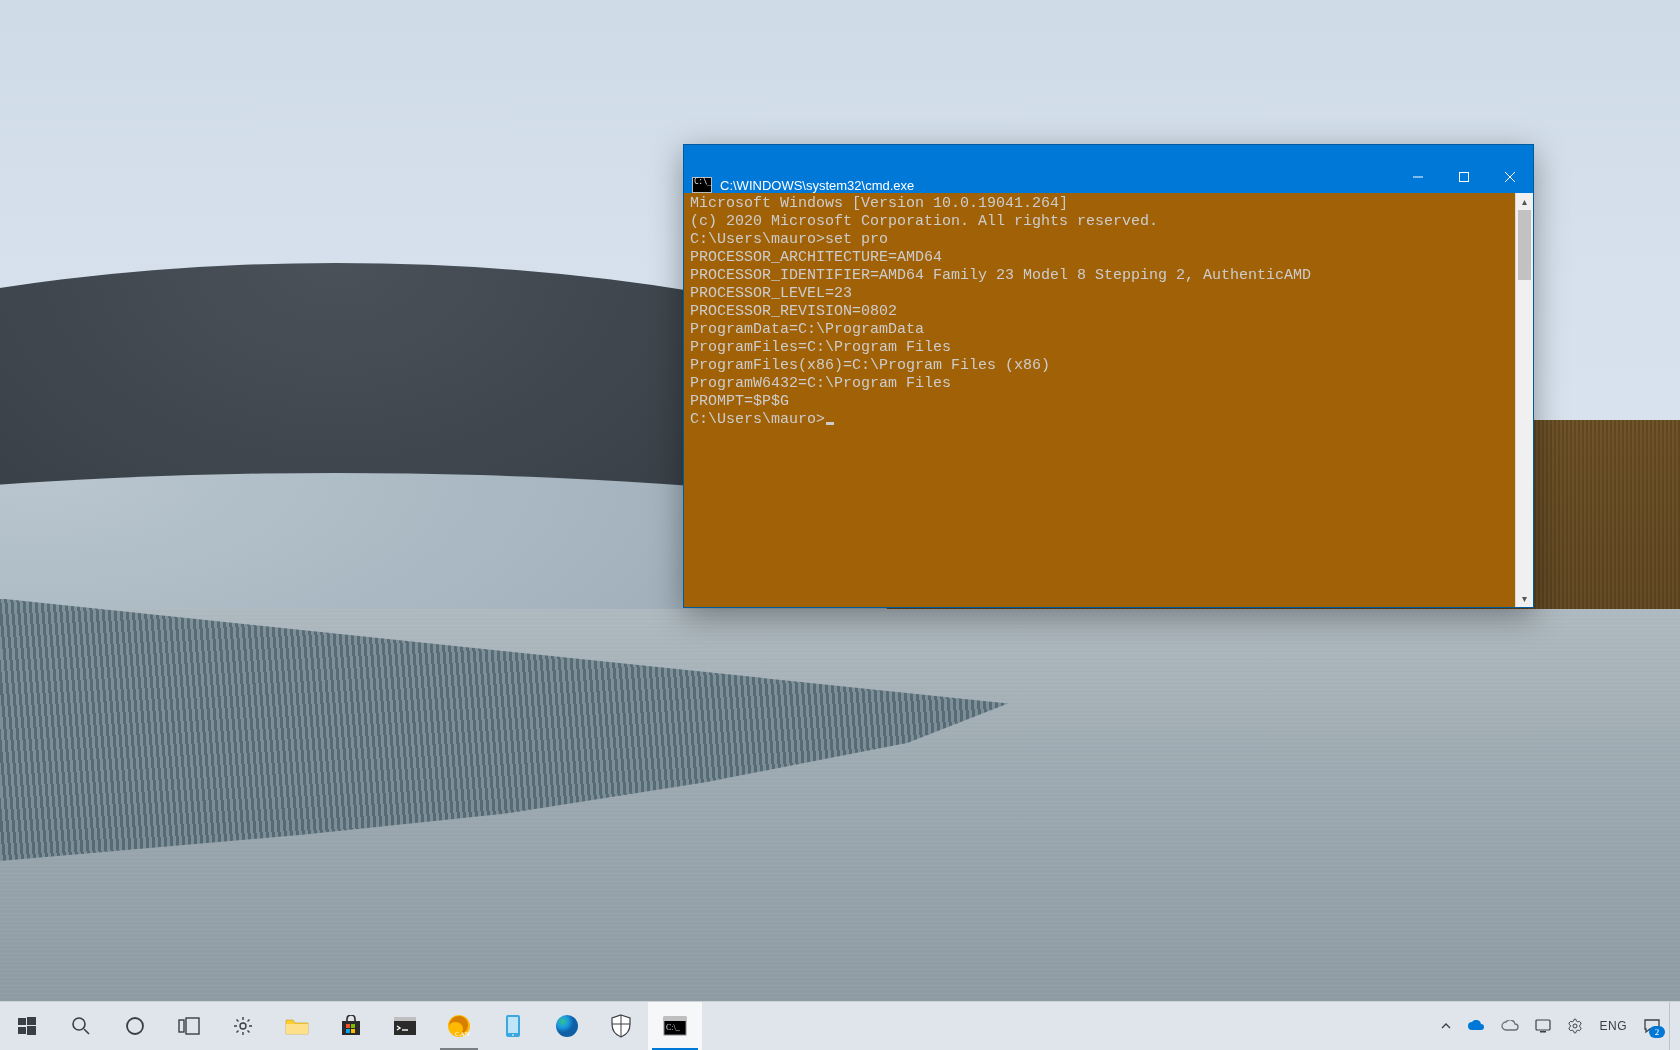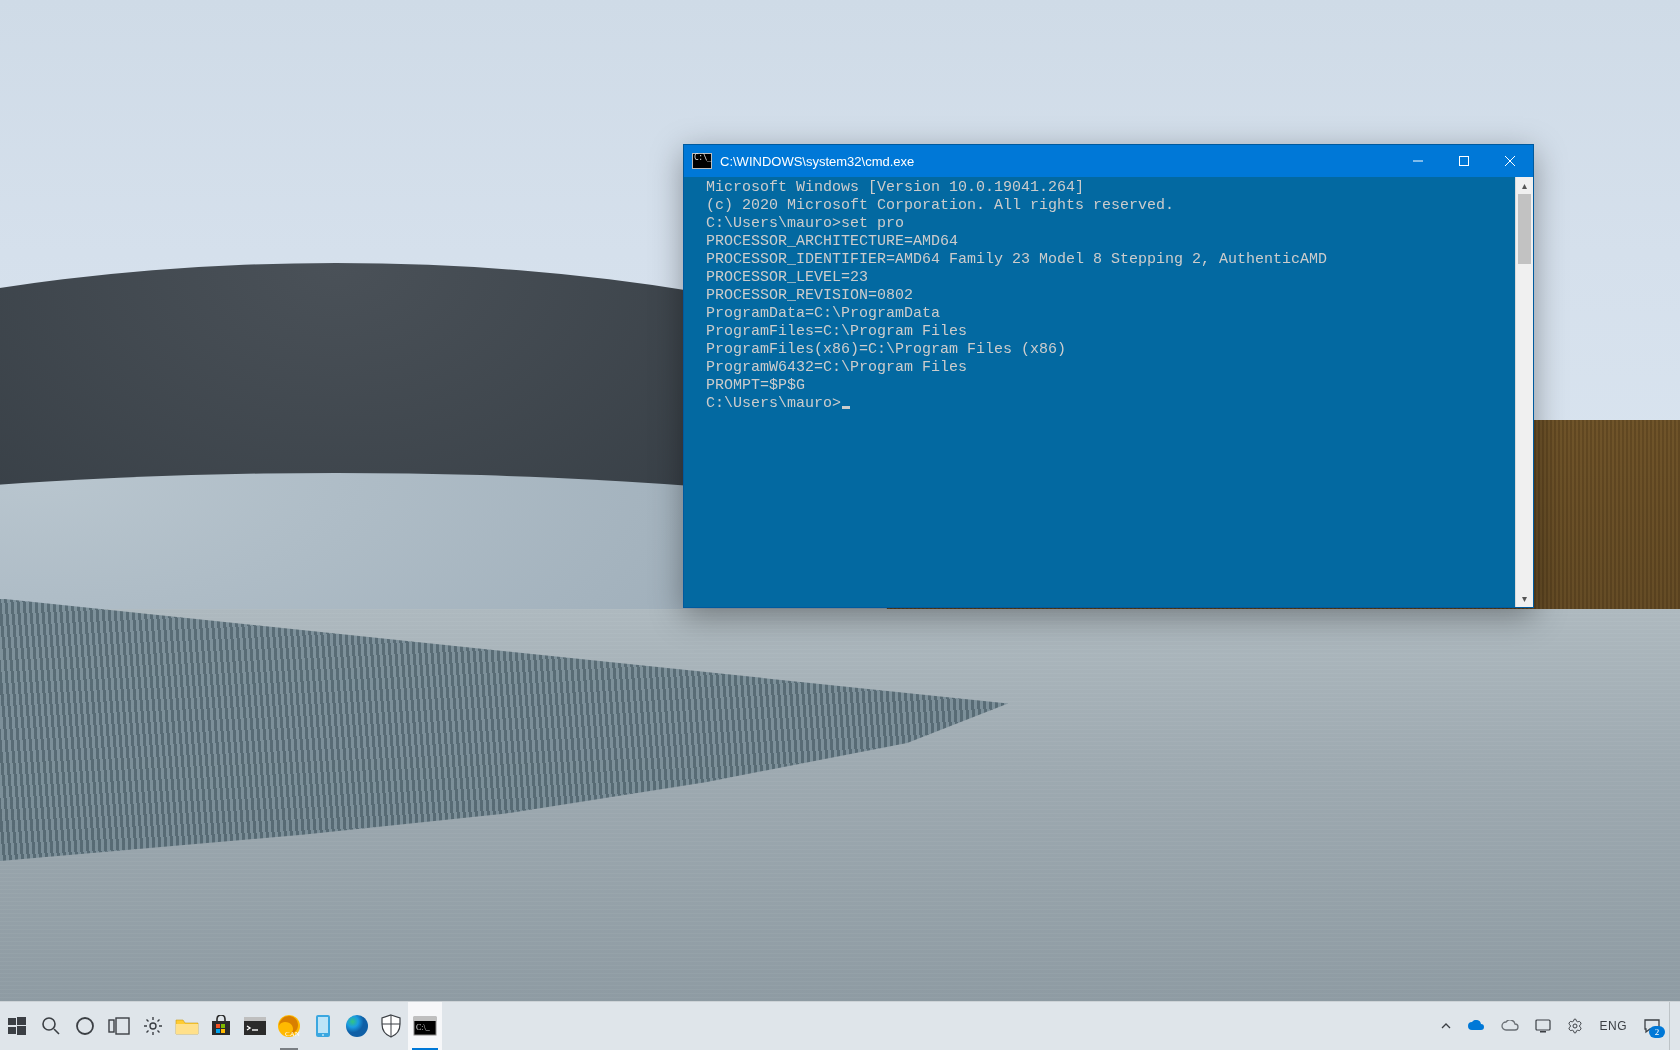--- a/index.html
+++ b/index.html
@@ -94,24 +94,24 @@
     top: 144px;
     width: 849px;
     height: 462px;
     background: #000;
     box-shadow: 0 8px 30px rgba(0,0,0,.35);
     border: 1px solid #005a9e;
     display: flex;
     flex-direction: column;
   }
   .titlebar {
-    height: 32px;
+    height: 48px;
     background: #0078d7;
     display: flex;
-    align-items: center;
+    align-items: flex-end;
     color: #fff;
     font-size: 13px;
     user-select: none;
   }
   .titlebar .app-icon {
     width: 18px; height: 14px;
     margin: 0 8px 0 8px;
     background: #000;
     border: 1px solid #bbb;
     position: relative;
@@ -136,24 +136,24 @@
   }
   .win-btn svg { width: 10px; height: 10px; stroke: #fff; stroke-width: 1; fill: none; }
 
   .cmd-body-wrap {
     flex: 1;
     display: flex;
     min-height: 0;
   }
   .cmd-body {
     flex: 1;
-    background: #0369a1;
+    background: #a16207;
     color: #cccccc;
     font: 15px/18px Consolas, "Courier New", monospace;
-    padding: 2px 4px 4px 22px;
+    padding: 2px 4px 4px 6px;
     white-space: pre;
     overflow: hidden;
   }
   .cmd-body .line { white-space: pre; }
   .cmd-cursor {
     display:inline-block;
     width:8px; height:3px;
     background:#ccc;
     vertical-align: -2px;
     margin-left:1px;
@@ -183,21 +183,21 @@
     position: absolute;
     left: 0; right: 0; bottom: 0;
     height: 48px;
     background: #dfe5ea;
     border-top: 1px solid rgba(0,0,0,.08);
     display: flex;
     align-items: stretch;
   }
   .tb-left { display:flex; }
   .tb-item {
-    width: 34px;
+    width: 54px;
     display:flex; align-items:center; justify-content:center;
     position: relative;
   }
   .tb-item .underline {
     position:absolute; bottom:0; left:8px; right:8px; height:2px;
     background:#7a7f84;
   }
   .tb-item.active { background: rgba(255,255,255,.7); }
   .tb-item.active .underline { background:#0078d7; left:4px; right:4px; height:2px; }
 

